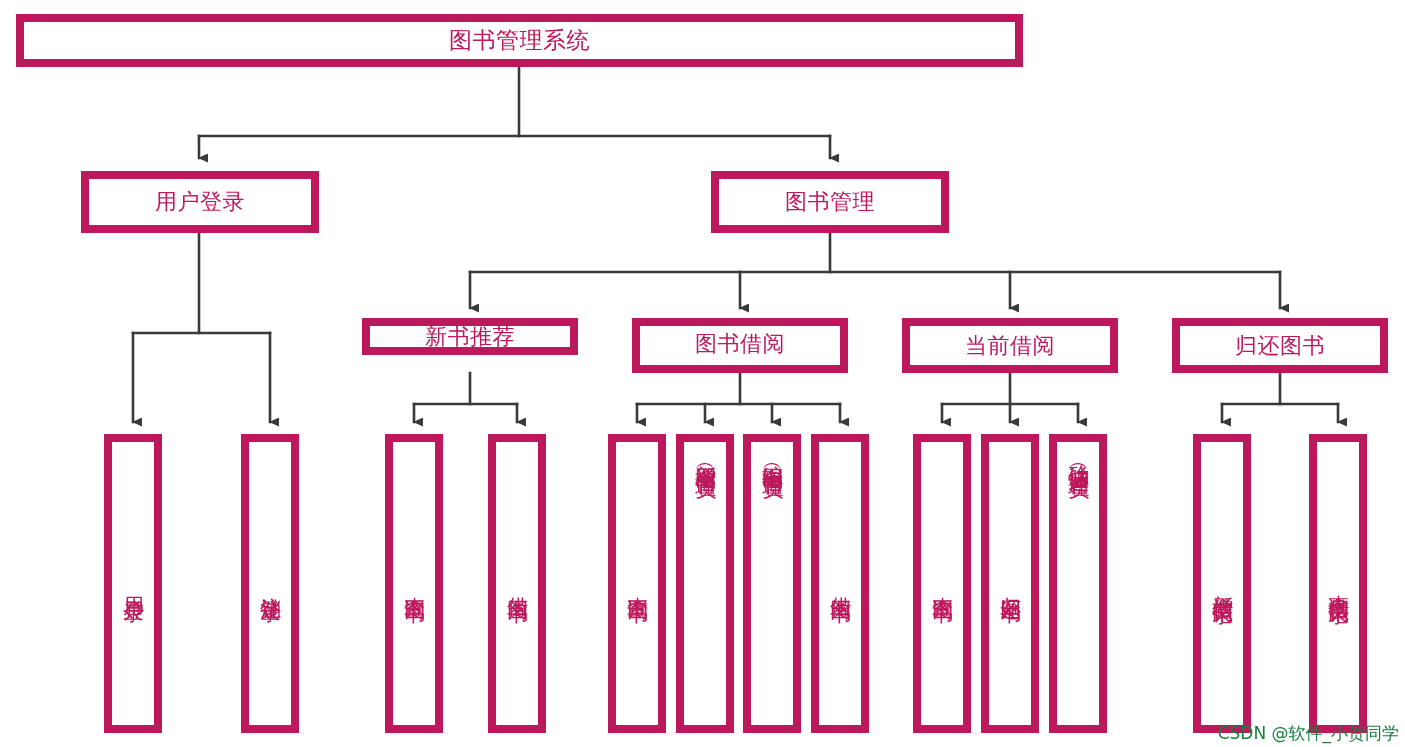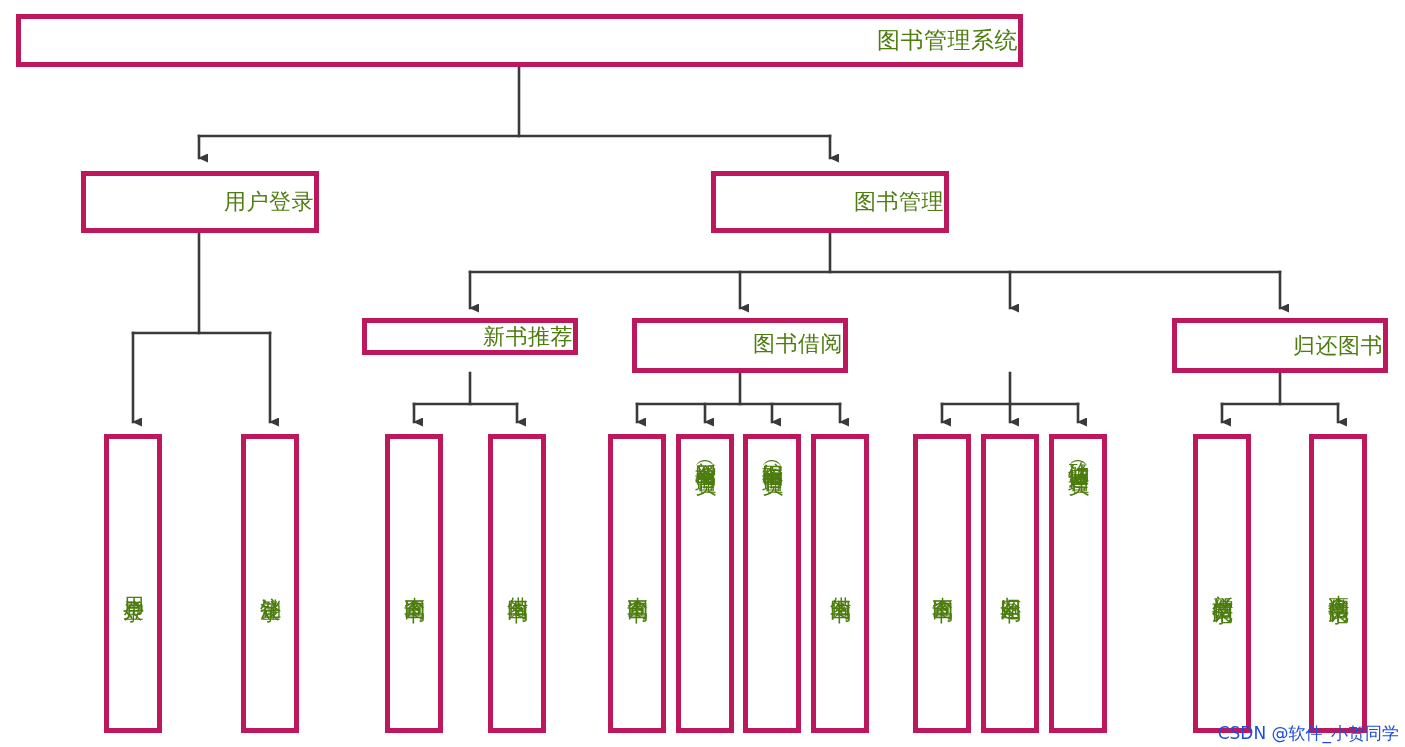--- a/index.html
+++ b/index.html
@@ -23,25 +23,25 @@
     left: 0;
     top: 0;
     width: 1405px;
     height: 747px;
     pointer-events: none;
   }
   .node {
     position: absolute;
     box-sizing: border-box;
     background: #ffffff;
-    border: 5px solid #be185d;
+    border: 8px solid #be185d;
     display: flex;
     align-items: center;
-    justify-content: flex-end;
-    color: #4d7c0f;
+    justify-content: center;
+    color: #be185d;
     z-index: 2;
   }
   .node .node-label {
     display: block;
     text-align: center;
     line-height: 1.18;
     letter-spacing: 0.5px;
   }
   
   .node.horiz .node-label {
@@ -67,21 +67,21 @@
   }
   .node.vert.centered {
     align-items: center;
     padding-top: 0;
   }
   .watermark {
     position: absolute;
     right: 6px;
     bottom: 2px;
     font-size: 17px;
-    color: #1d4ed8;
+    color: #15803d;
     white-space: nowrap;
     z-index: 5;
     font-family: "DejaVu Sans", "Liberation Sans", sans-serif;
   }
 </style>
 </head>
 <body>
 
 <div id="diagram-root">
 
@@ -145,20 +145,23 @@
   <div class="node horiz" style="left:711px; top:171px; width:238px; height:62px;">
     <span class="node-label">图书管理</span>
   </div>
 
   <div class="node horiz" style="left:362px; top:318px; width:216px; height:37px;">
     <span class="node-label">新书推荐</span>
   </div>
   <div class="node horiz" style="left:632px; top:318px; width:216px; height:55px;font-family:Liberation Mono, monospace;">
     <span class="node-label">图书借阅</span>
   </div>
+  <div class="node horiz" style="left:902px; top:318px; width:216px; height:55px;">
+    <span class="node-label">当前借阅</span>
+  </div>
   <div class="node horiz" style="left:1172px; top:318px; width:216px; height:55px;">
     <span class="node-label">归还图书</span>
   </div>
 
   <div class="node vert centered" style="left:104px; top:434px; width:58px; height:299px;">
     <span class="node-label">用户登录</span>
   </div>
   <div class="node vert centered" style="left:241px; top:434px; width:58px; height:299px;">
     <span class="node-label">注销登录</span>
   </div>

